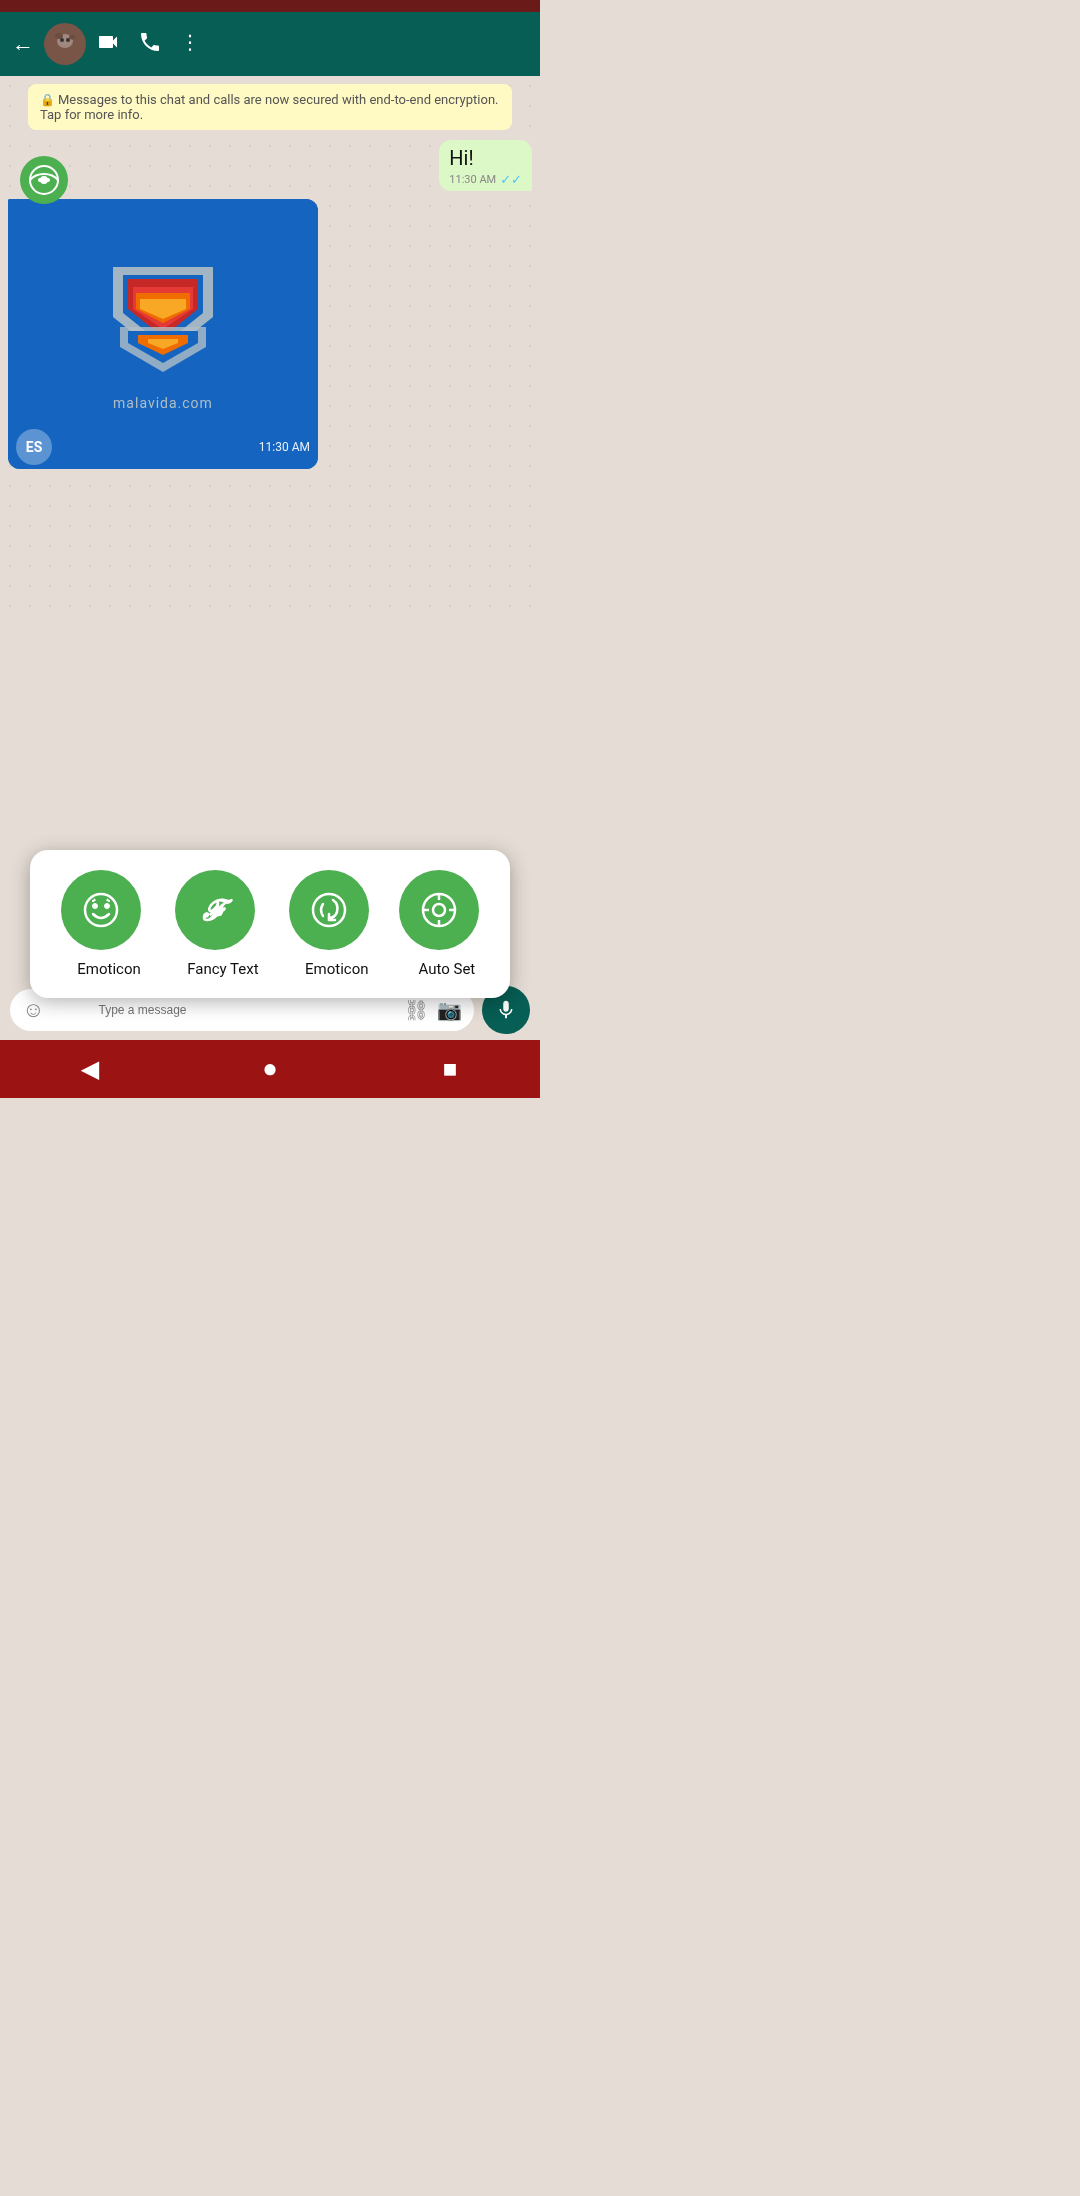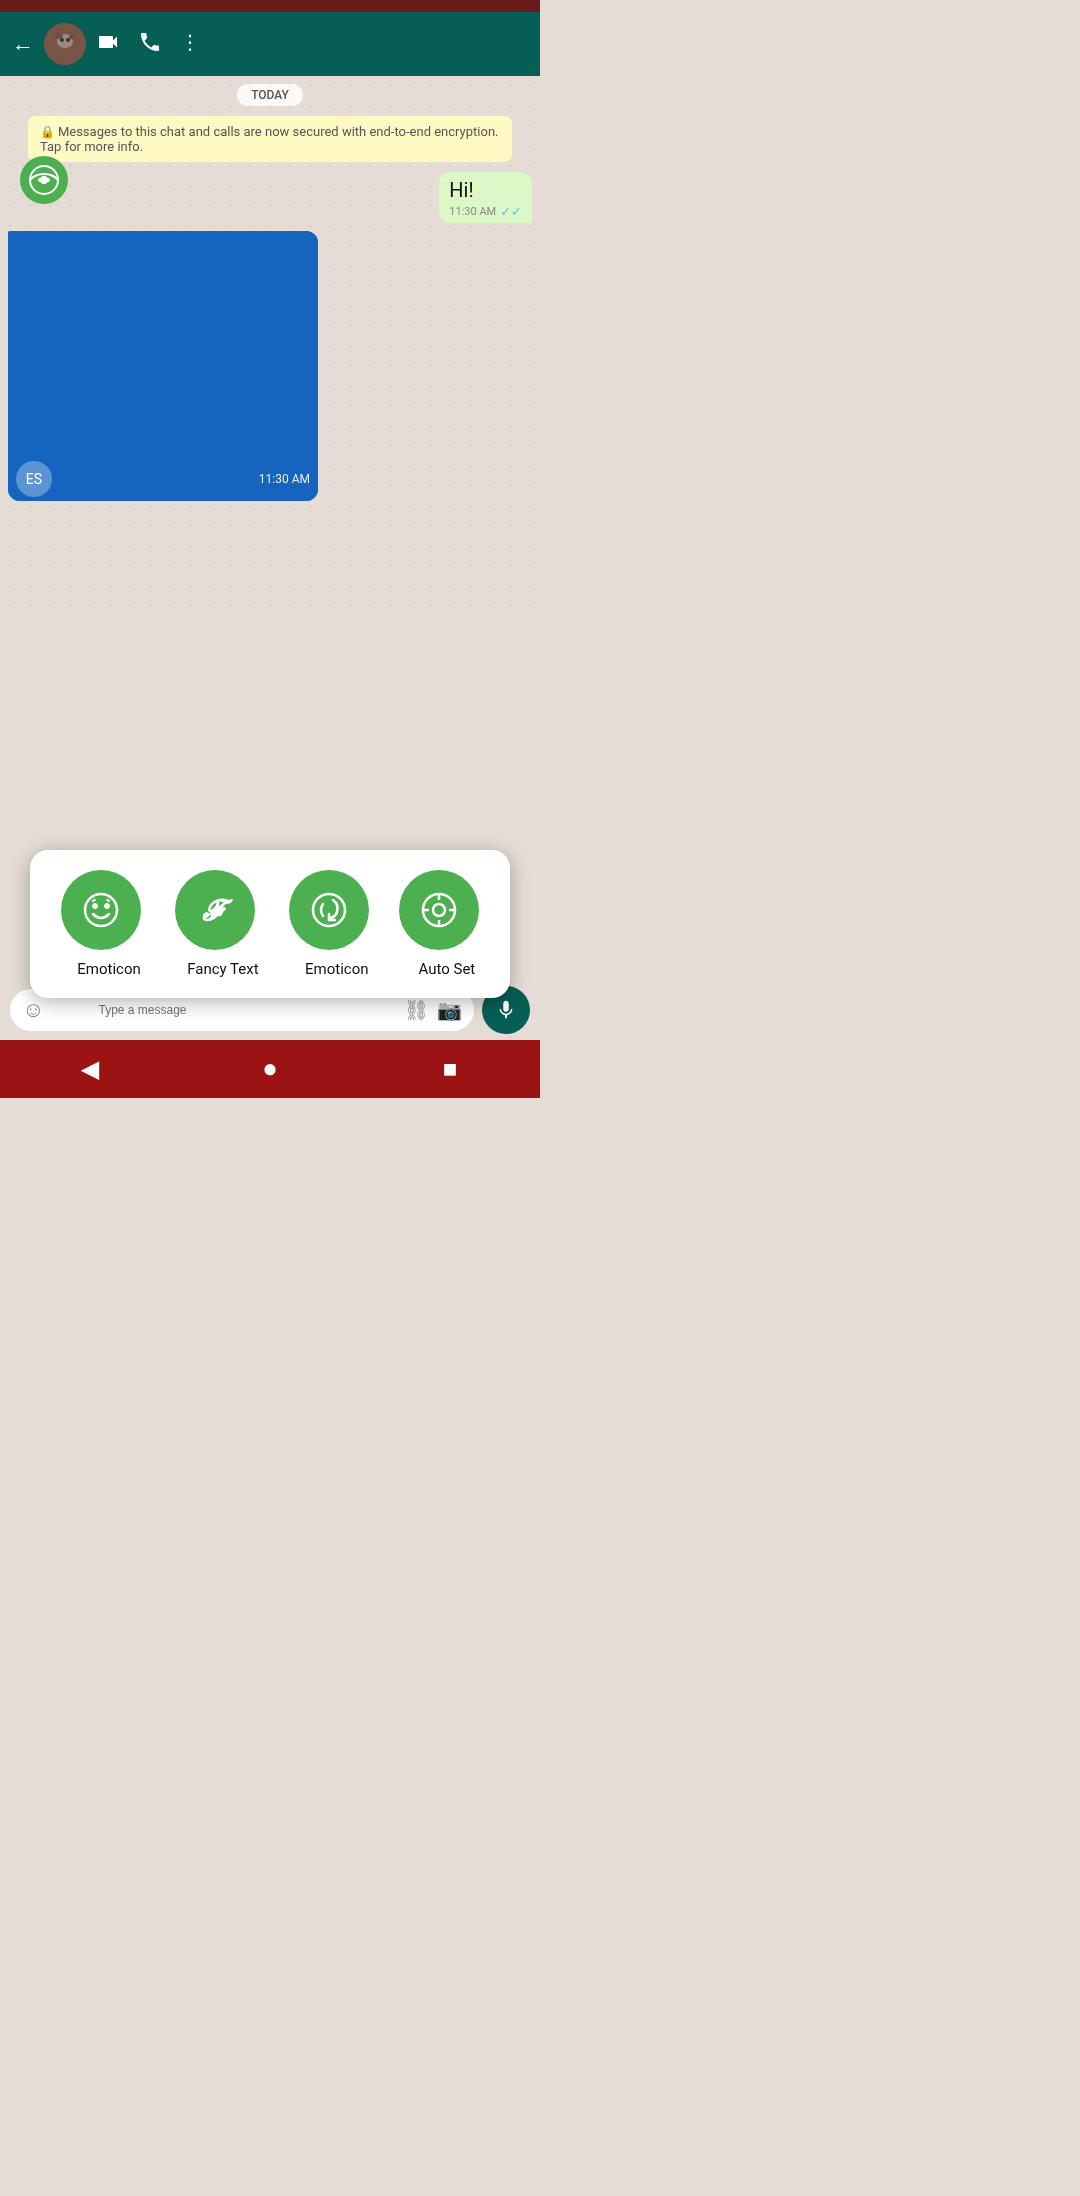--- a/index.html
+++ b/index.html
@@ -219,21 +219,21 @@
       right: 0;
       display: flex;
       align-items: center;
       justify-content: space-between;
       padding: 4px 8px;
     }
     .es-badge {
       background: rgba(255,255,255,0.3);
       color: #fff;
       font-size: 14px;
-      font-weight: normal;
+      font-weight: bold;
       border-radius: 50%;
       width: 36px;
       height: 36px;
       display: flex;
       align-items: center;
       justify-content: center;
     }
     .sticker-time {
       color: rgba(255,255,255,0.9);
       font-size: 12px;
@@ -405,42 +405,59 @@
   <div class="floating-btn">
     <svg viewBox="0 0 30 30" xmlns="http://www.w3.org/2000/svg">
       <circle cx="15" cy="15" r="14" fill="none" stroke="white" stroke-width="2"></circle>
       <path d="M1 15 Q6 9 15 9 Q24 9 29 15" fill="none" stroke="white" stroke-width="2"></path>
       <circle cx="15" cy="15" r="4" fill="white"></circle>
       <circle cx="11" cy="15" r="2" fill="white"></circle>
       <circle cx="19" cy="15" r="2" fill="white"></circle>
     </svg>
   </div>
 
-  <div class="date-badge">
-    <span>TODAY</span>
-  </div>
 
   <div class="encryption-notice">
     <span class="lock-icon">🔒 </span><span>Messages to this chat and calls are now secured with end-to-end encryption. Tap for more info.</span>
   </div>
 
   <div class="message-out">
     <div class="bubble-out">
       <span class="bubble-text">Hi!</span>
       <div class="bubble-meta">
         <span class="bubble-time">11:30 AM</span>
         <span class="check-icon">✓✓</span>
       </div>
     </div>
   </div>
 
   <div class="message-in">
     <div class="bubble-in">
       <div class="sticker-img">
 
+        <div class="logo-container">
+          <svg class="logo-shield" viewBox="0 0 130 130" xmlns="http://www.w3.org/2000/svg">
+
+            <polygon points="15,10 115,10 115,60 65,100 15,60" fill="#b0bec5" opacity="0.9"></polygon>
+
+            <polygon points="25,18 105,18 105,56 65,88 25,56" fill="#1565c0"></polygon>
+
+            <polygon points="30,22 100,22 100,52 65,80 30,52" fill="#c62828"></polygon>
+            <polygon points="35,30 95,30 95,52 65,72 35,52" fill="#e53935"></polygon>
+            <polygon points="38,36 92,36 92,52 65,66 38,52" fill="#ef6c00"></polygon>
+            <polygon points="42,42 88,42 88,52 65,62 42,52" fill="#f9a825"></polygon>
+
+            <polygon points="22,70 108,70 108,90 65,115 22,90" fill="#b0bec5" opacity="0.8"></polygon>
+            <polygon points="30,74 100,74 100,86 65,106 30,86" fill="#1565c0"></polygon>
+
+            <polygon points="40,78 90,78 90,86 65,98 40,86" fill="#ef6c00"></polygon>
+            <polygon points="50,82 80,82 80,86 65,92 50,86" fill="#f9a825"></polygon>
+          </svg>
+          <div class="logo-text">malavida.com</div>
+        </div>
         <div class="sticker-footer">
           <div class="es-badge">ES</div>
           <span class="sticker-time">11:30 AM</span>
         </div>
       </div>
     </div>
 
   </div>
 
 </div>

